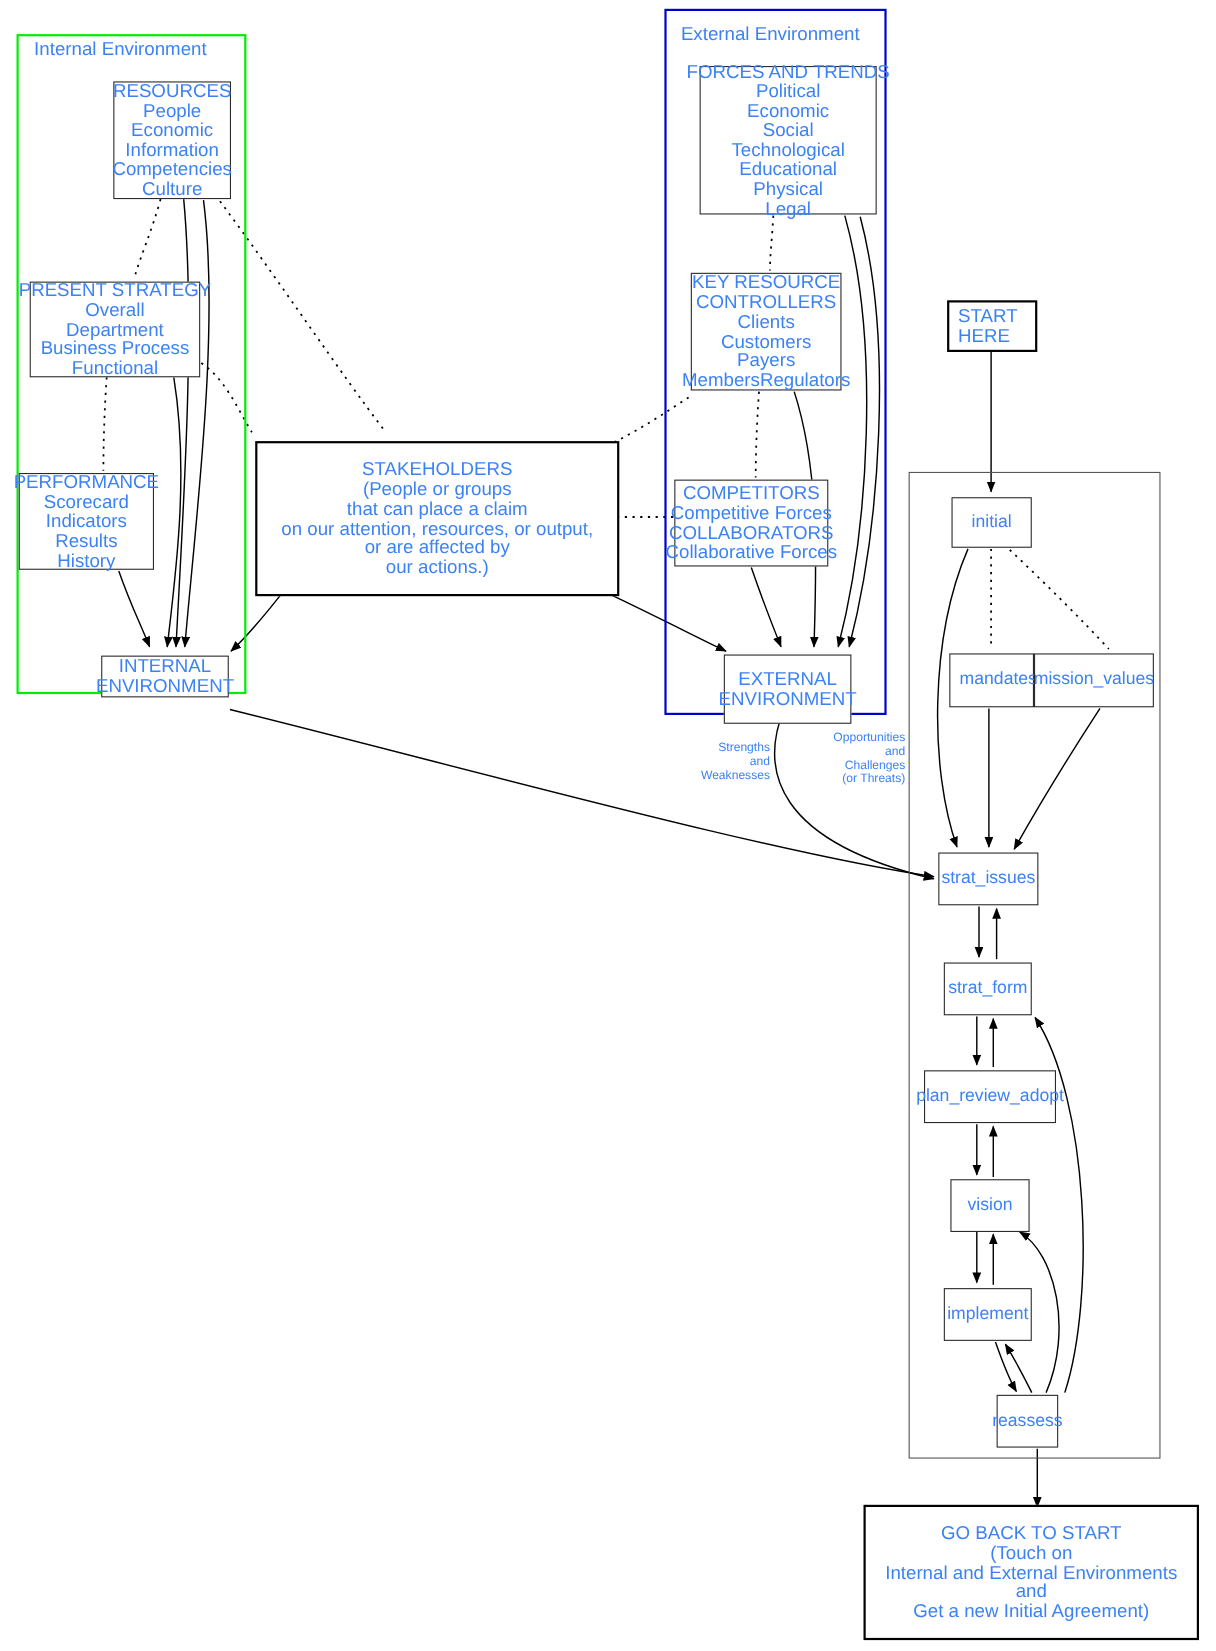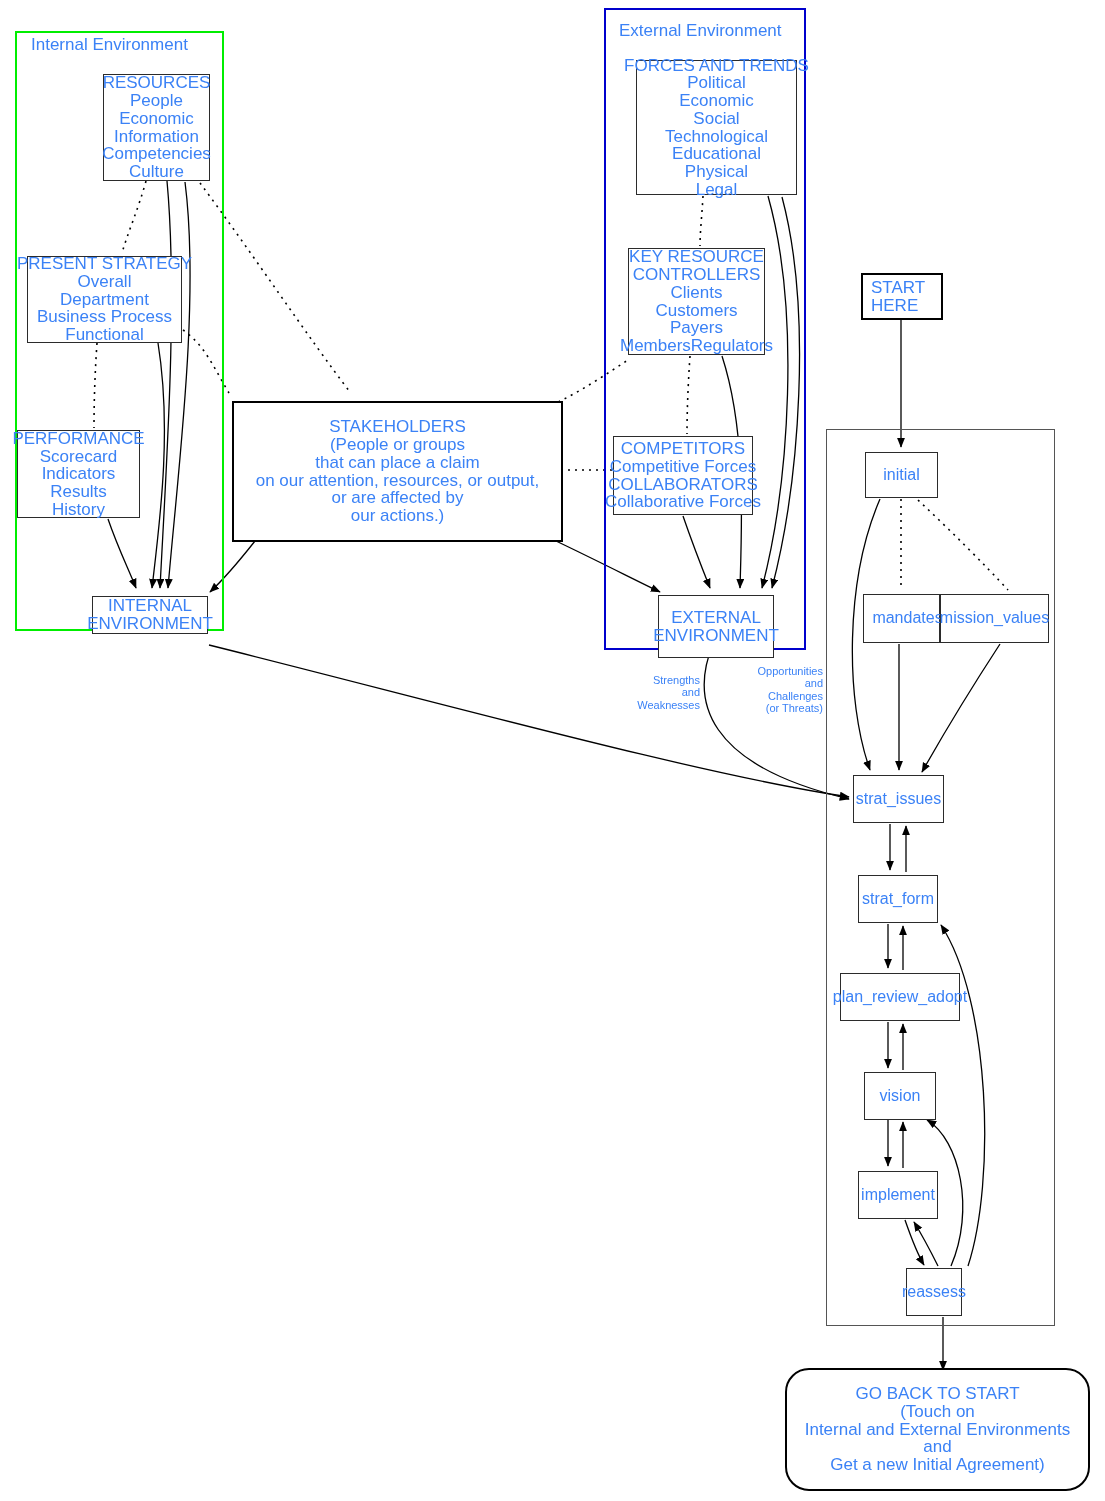--- a/index.html
+++ b/index.html
@@ -211,21 +211,21 @@
   </div>
 
   <div class="node n-proc" style="left:858px;top:1171px;width:80px;height:48px;">
     <span class="ln">implement</span>
   </div>
 
   <div class="node n-proc" style="left:906px;top:1268px;width:56px;height:48px;">
     <span class="ln">reassess</span>
   </div>
 
-  <div class="node n-big" style="left:785px;top:1368px;width:305px;height:123px;border-radius:24px;">
+  <div class="node n-big" style="left:785px;top:1368px;width:305px;height:123px;">
     <span class="ln">GO BACK TO START</span>
     <span class="ln">(Touch on</span>
     <span class="ln">Internal and External Environments</span>
     <span class="ln">and</span>
     <span class="ln">Get a new Initial Agreement)</span>
   </div>
 
   <div class="edge-label" style="left:586px;top:674px;width:114px;">
     <div>Strengths</div>
     <div>and</div>

